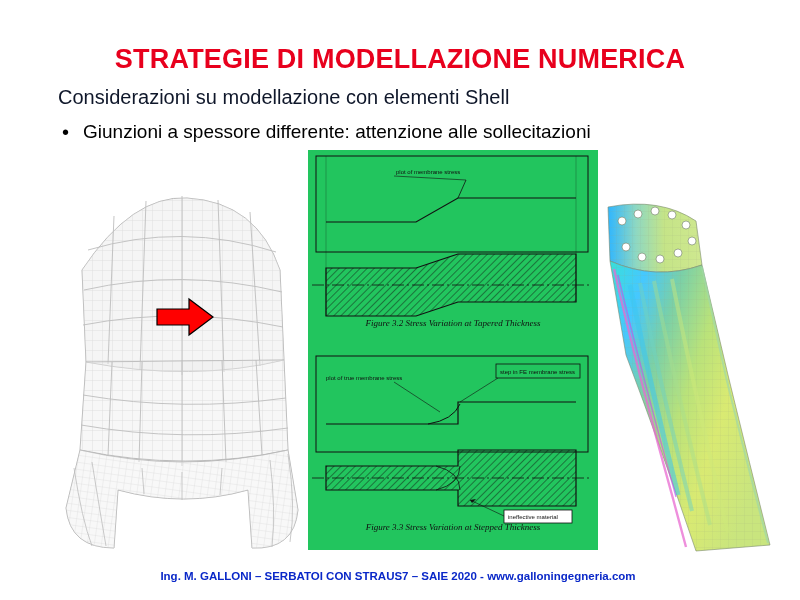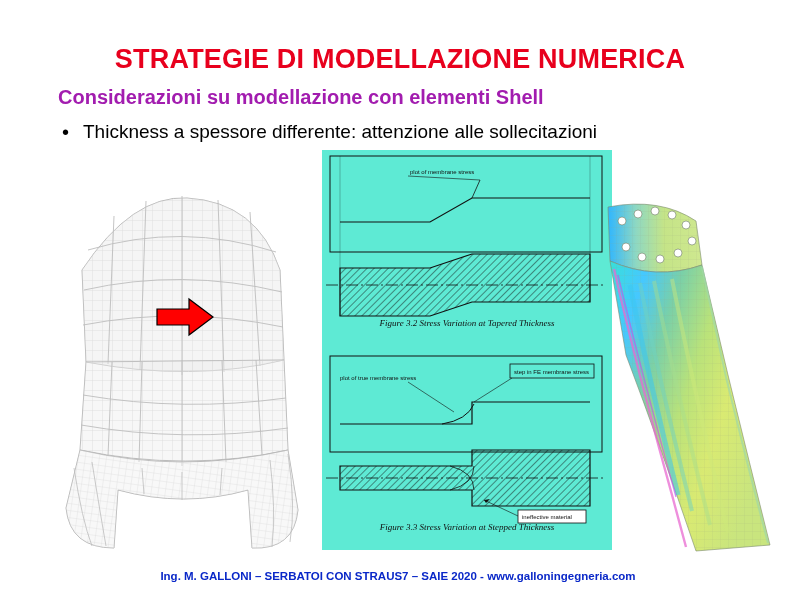--- a/index.html
+++ b/index.html
@@ -29,22 +29,22 @@
     color: #e8001d;
     font-weight: bold;
     font-size: 27px;
     letter-spacing: 0.2px;
     font-family: "Liberation Sans", sans-serif;
   }
   .subtitle {
     position: absolute;
     top: 86px;
     left: 58px;
-    color: #a21caf;
-    font-weight: bold;
+    color: #0f172a;
+    font-weight: normal;
     font-size: 20px;
   }
   .bullet-row {
     position: absolute;
     top: 120px;
     left: 62px;
     display: flex;
     align-items: flex-start;
   }
   .bullet-dot {
@@ -75,25 +75,25 @@
     left: 22px;
     top: 150px;
     width: 320px;
     height: 400px;
   }
   .fe-left svg { display:block; }
 
   
   .figures {
     position: absolute;
-    left: 322px;
+    left: 308px;
     top: 150px;
     width: 290px;
     height: 400px;
-    background: #5eead4;
+    background: #22c55e;
   }
   .fig-caption {
     font-family: "Liberation Serif", serif;
     font-style: italic;
     font-size: 9px;
     color: #111;
     text-align: center;
   }
   .fig-label {
     font-family: "Liberation Sans", sans-serif;
@@ -121,21 +121,21 @@
 </head>
 <body>
 
 <div class="slide">
 
   <div class="title">STRATEGIE DI MODELLAZIONE NUMERICA</div>
   <div class="subtitle">Considerazioni su modellazione con elementi Shell</div>
 
   <div class="bullet-row">
     <span class="bullet-dot">•</span>
-    <span class="bullet-text">Thickness a spessore differente: attenzione alle sollecitazioni</span>
+    <span class="bullet-text">Giunzioni a spessore differente: attenzione alle sollecitazioni</span>
   </div>
 
   <div class="fe-left">
     <svg width="320" height="400" viewBox="0 0 320 400" xmlns="http://www.w3.org/2000/svg">
       <defs>
         <pattern id="meshgrid" width="10" height="10" patternUnits="userSpaceOnUse">
           <path d="M10 0 L0 0 0 10" fill="none" stroke="#c8c8c8" stroke-width="0.7"></path>
         </pattern>
         <pattern id="meshgrid2" width="7" height="7" patternUnits="userSpaceOnUse" patternTransform="rotate(8)">
           <path d="M7 0 L0 0 0 7" fill="none" stroke="#c6c6c6" stroke-width="0.6"></path>

